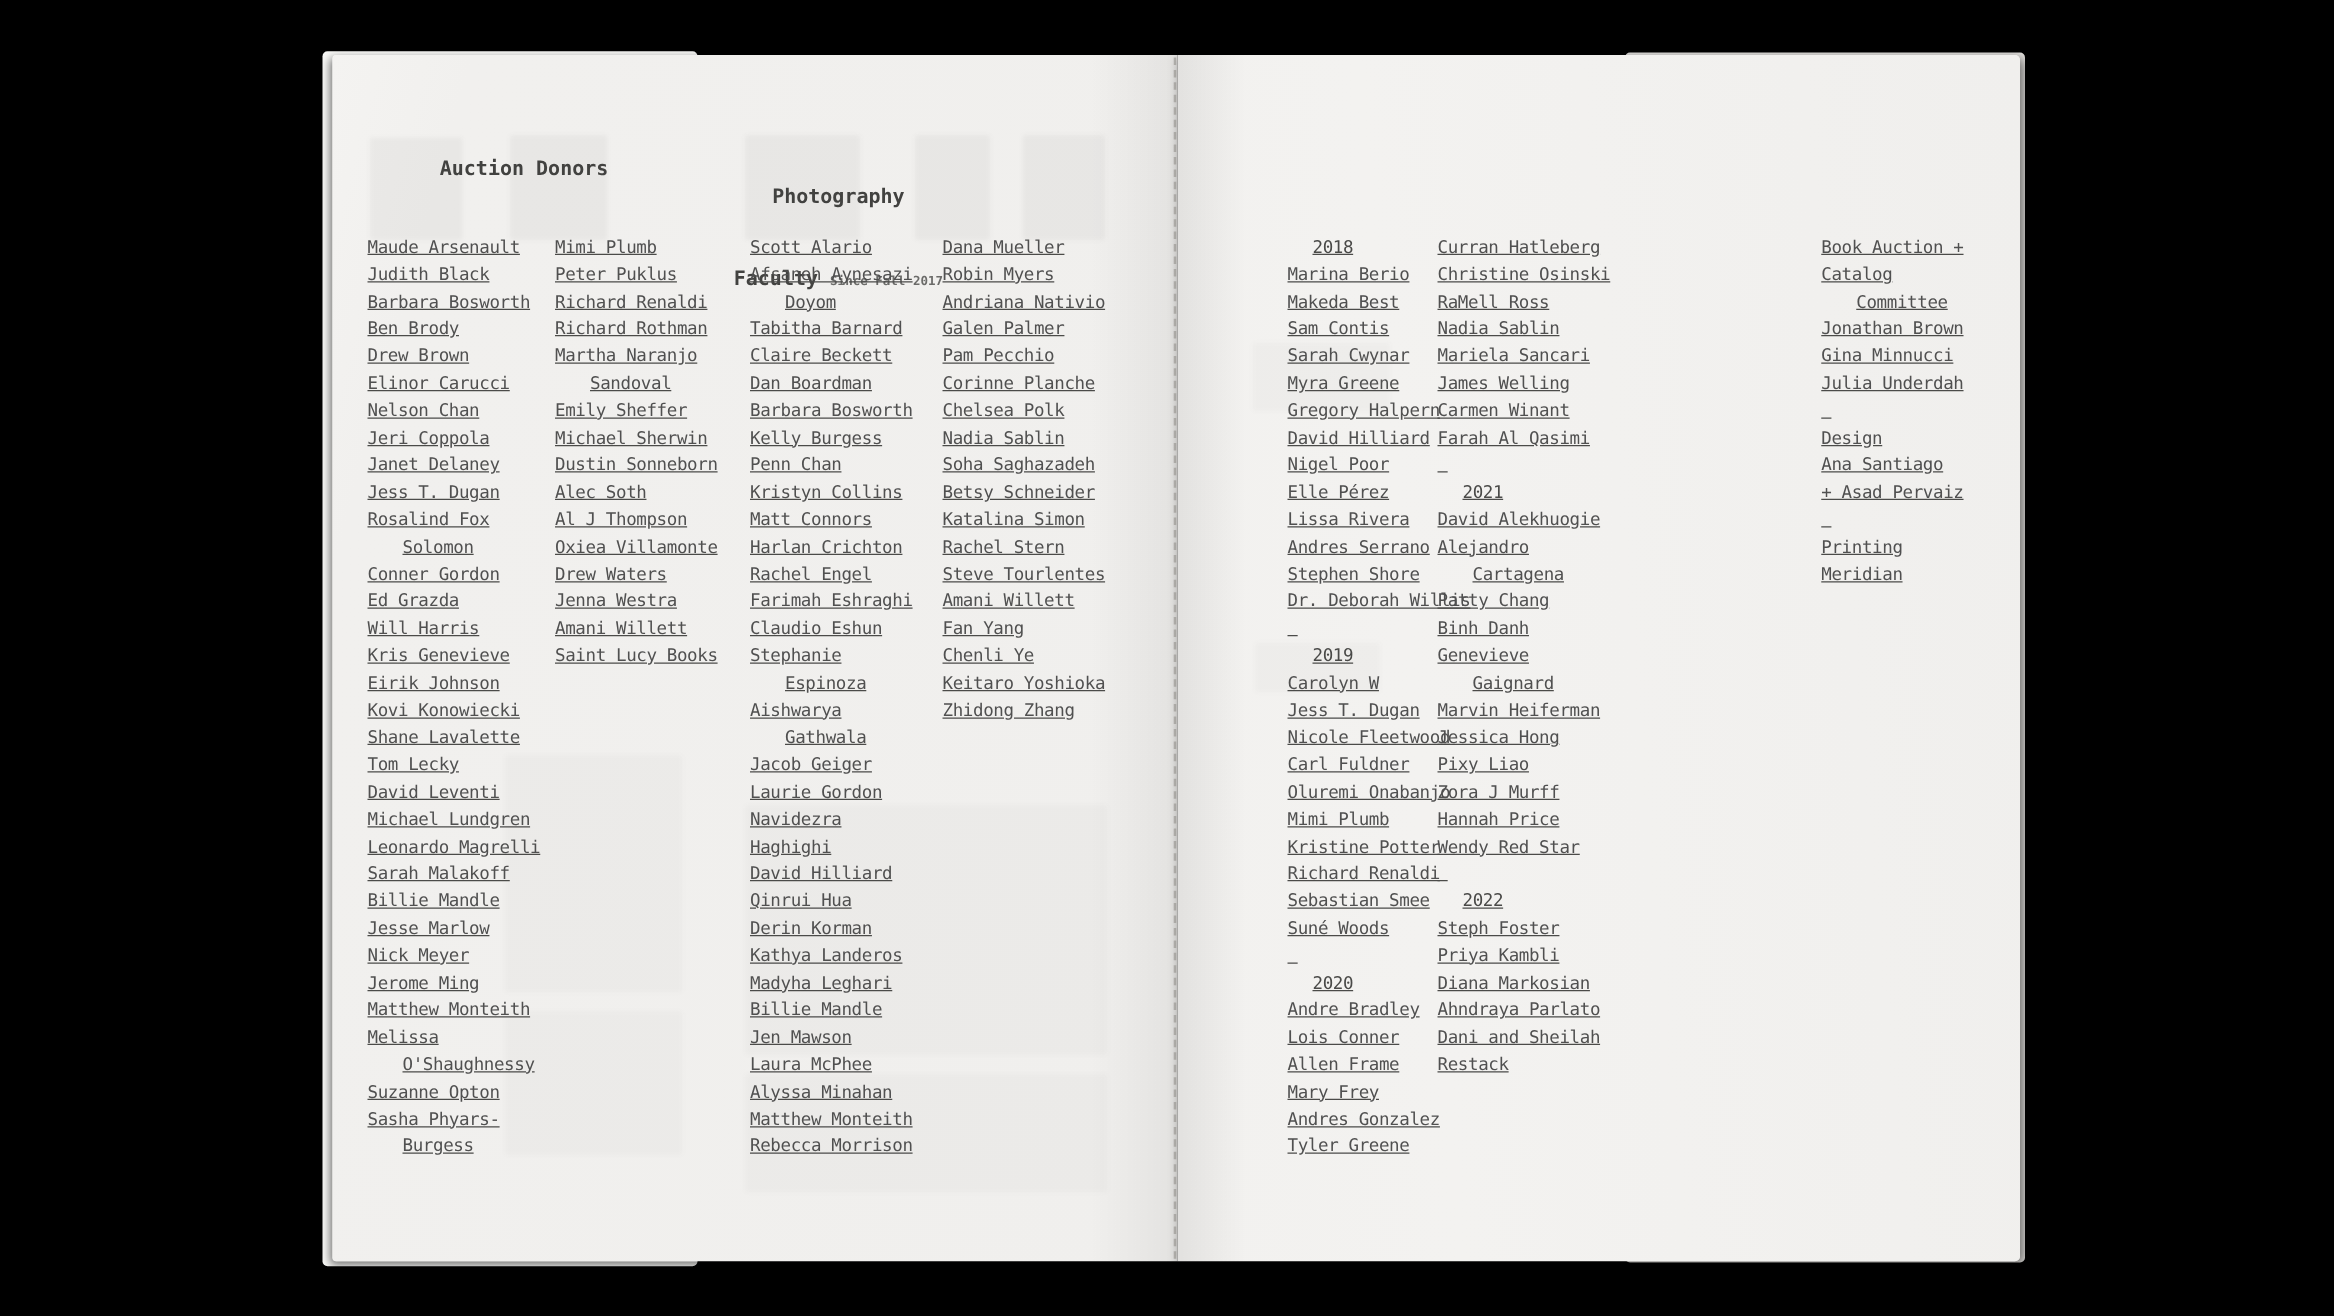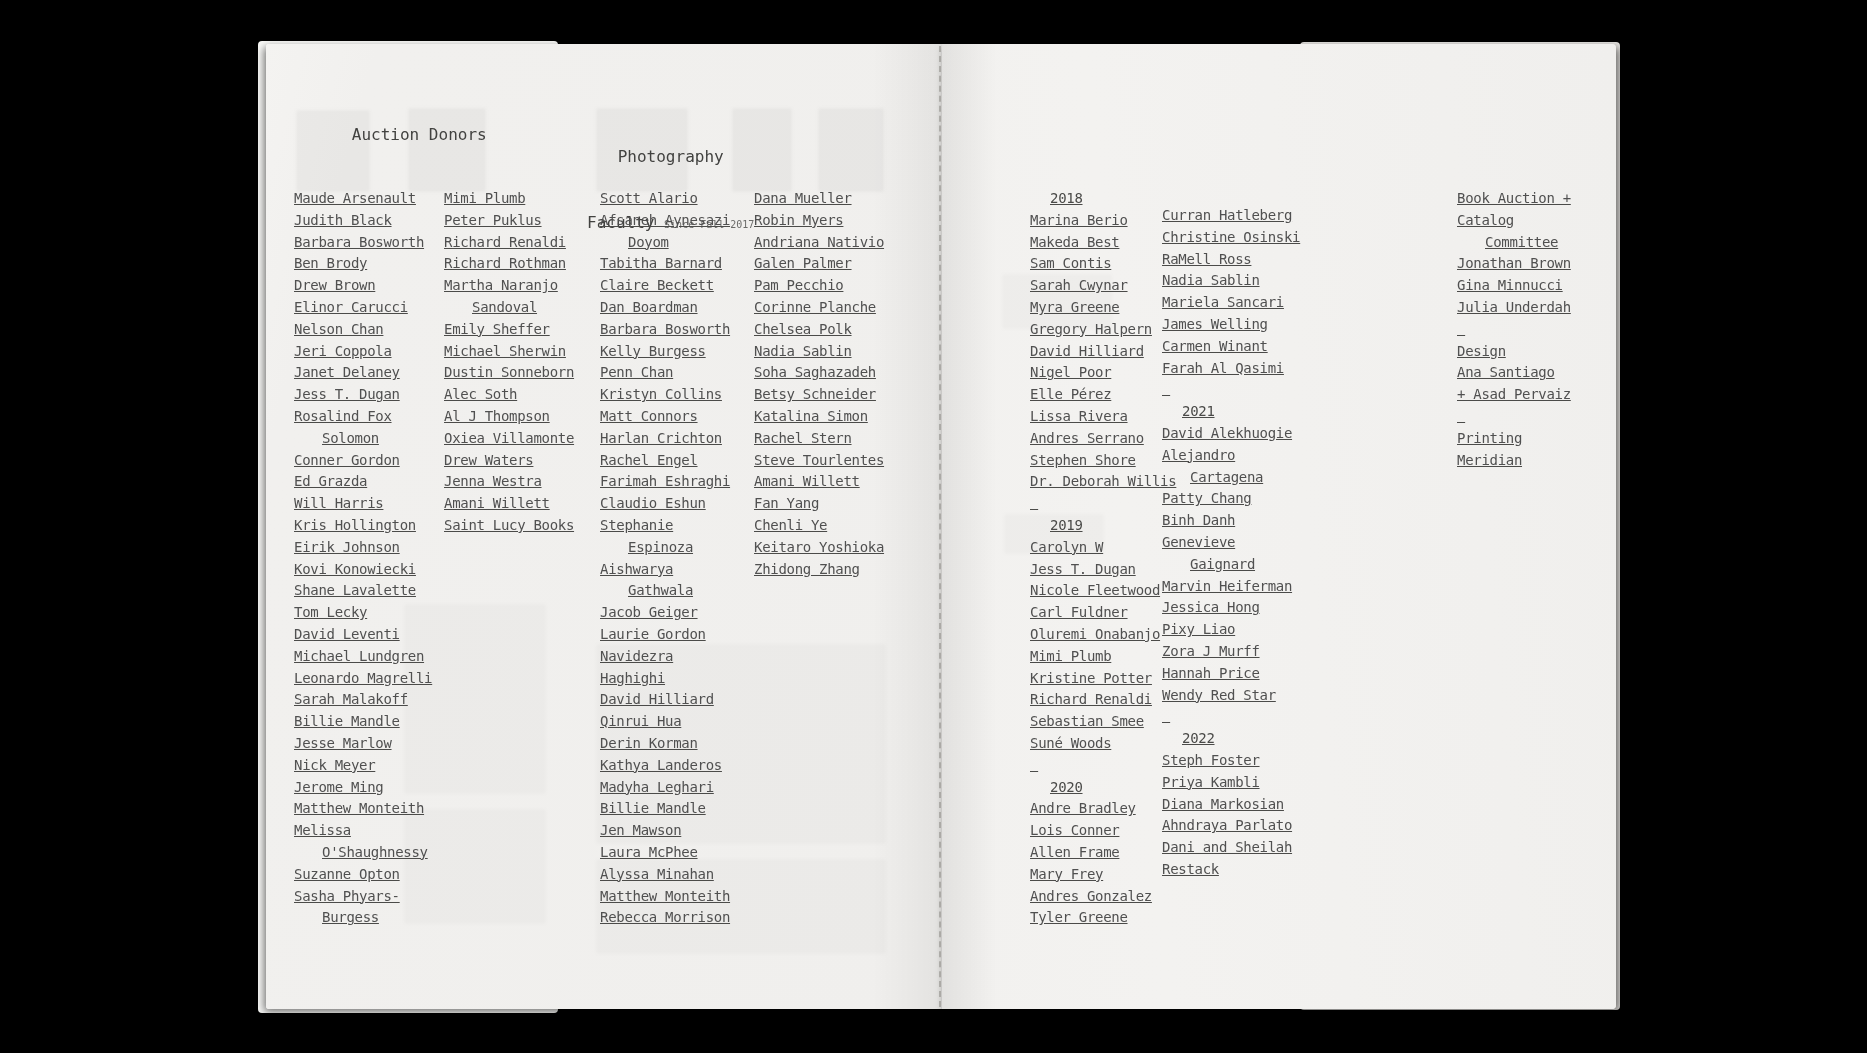--- a/index.html
+++ b/index.html
@@ -40,20 +40,21 @@
   }
   .stitch{
     position:absolute;left:939px;top:46px;height:961px;width:0;
     border-left:2px dashed rgba(125,122,116,0.45);
     z-index:6;
   }
   .hdr{
     position:absolute;top:58px;
     font-size:16px;line-height:22px;color:#424240;
     white-space:pre;
+    font-weight:bold;
   }
   .hdr .small{font-size:10px;color:#6b6b69;letter-spacing:0;}
   .col{position:absolute;top:144px;z-index:3;text-decoration:underline;}
   .line{
     height:21.8px;line-height:21.8px;
     font-size:14px;letter-spacing:-0.3px;
     white-space:pre;color:#505050;
   }
   .line.indent{padding-left:28px;}
   .line.year{padding-left:20px;color:#4a4a48;}
@@ -102,21 +103,21 @@
         <div class="line">Elinor Carucci</div>
         <div class="line">Nelson Chan</div>
         <div class="line">Jeri Coppola</div>
         <div class="line">Janet Delaney</div>
         <div class="line">Jess T. Dugan</div>
         <div class="line">Rosalind Fox</div>
         <div class="line indent">Solomon</div>
         <div class="line">Conner Gordon</div>
         <div class="line">Ed Grazda</div>
         <div class="line">Will Harris</div>
-        <div class="line">Kris Hollington</div>
+        <div class="line">Kris Genevieve</div>
         <div class="line">Eirik Johnson</div>
         <div class="line">Kovi Konowiecki</div>
         <div class="line">Shane Lavalette</div>
         <div class="line">Tom Lecky</div>
         <div class="line">David Leventi</div>
         <div class="line">Michael Lundgren</div>
         <div class="line">Leonardo Magrelli</div>
         <div class="line">Sarah Malakoff</div>
         <div class="line">Billie Mandle</div>
         <div class="line">Jesse Marlow</div>
@@ -240,21 +241,21 @@
         <div class="line">Suné Woods</div>
         <div class="line blank">&nbsp;</div>
         <div class="line year">2020</div>
         <div class="line">Andre Bradley</div>
         <div class="line">Lois Conner</div>
         <div class="line">Allen Frame</div>
         <div class="line">Mary Frey</div>
         <div class="line">Andres Gonzalez</div>
         <div class="line">Tyler Greene</div>
       </div>
-    <div class="col" style="left:220px;margin-top:17px;">
+    <div class="col" style="left:208px;">
         <div class="line">Curran Hatleberg</div>
         <div class="line">Christine Osinski</div>
         <div class="line">RaMell Ross</div>
         <div class="line">Nadia Sablin</div>
         <div class="line">Mariela Sancari</div>
         <div class="line">James Welling</div>
         <div class="line">Carmen Winant</div>
         <div class="line">Farah Al Qasimi</div>
         <div class="line blank">&nbsp;</div>
         <div class="line year">2021</div>

